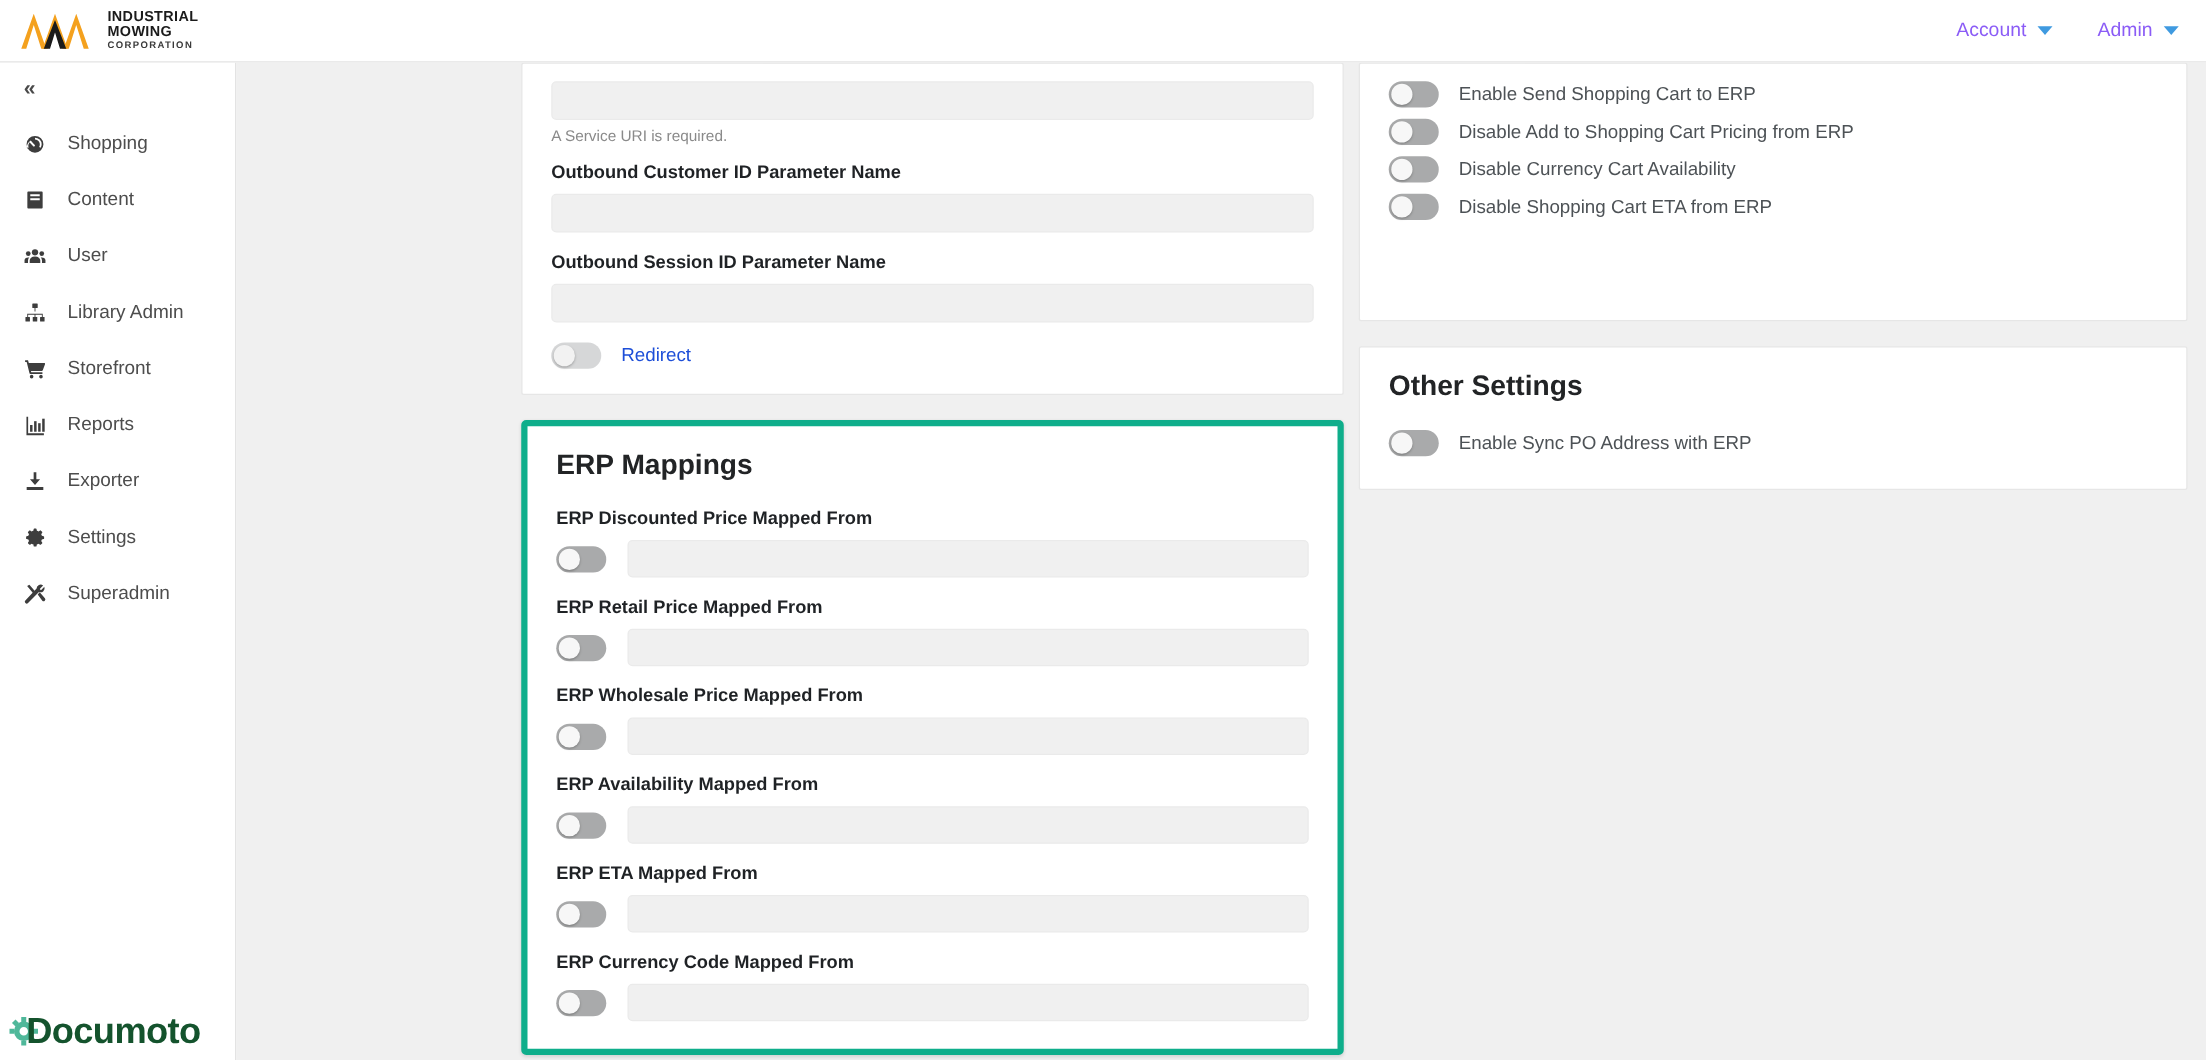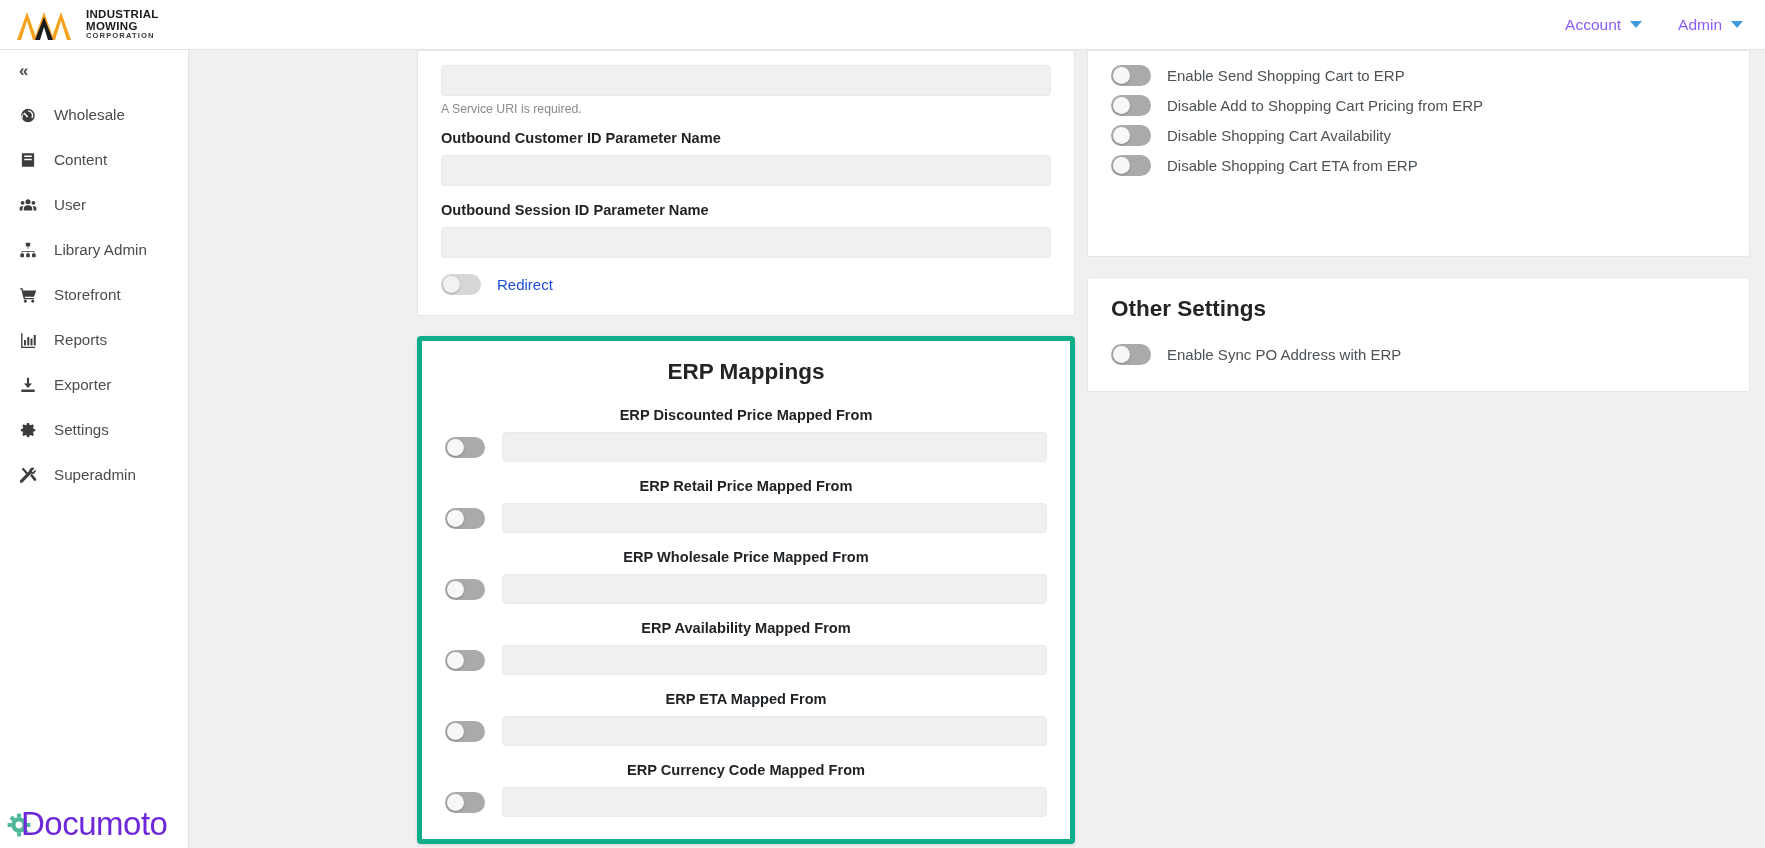--- a/index.html
+++ b/index.html
@@ -14,21 +14,21 @@
   
   .topbar {
     position: absolute; top: 0; left: 0;
     width: 1765px; height: 50px;
     background: #ffffff;
     border-bottom: 1px solid #e3e3e3;
     display: flex; align-items: center;
     z-index: 30;
   }
   .brand {
-    display: flex; align-items: center;
+    display: flex; 
     margin-left: 14px;
     height: 35px;
   }
   .brand-mark { width: 62px; height: 34px; margin-right: 10px; }
   .brand-words {
     display: flex; flex-direction: column; justify-content: center;
     line-height: 1.02;
   }
   .brand-words .l1, .brand-words .l2 {
     font-size: 11.5px; font-weight: bold; color: #1b1b1b; letter-spacing: .3px;
@@ -77,21 +77,21 @@
   }
   .nav-ico svg { width: 18px; height: 18px; fill: #3d3d3d; }
   .nav-lbl { font-size: 15.2px; color: #4d4d4d; }
 
   .footer-logo {
     position: absolute; left: 6px; bottom: 8px;
     display: flex; align-items: flex-end;
   }
   .fl-gear { width: 26px; height: 26px; margin-right: -11px; margin-bottom: 2px; }
   .fl-text {
-    font-size: 33px; font-weight: normal; color: #6d28d9;
+    font-size: 29px; font-weight: bold; color: #14532d;
     letter-spacing: -.5px; line-height: 1;
   }
 
   
   .canvas {
     position: absolute; top: 50px; left: 189px;
     width: 1576px; height: 798px;
     background: #f0f0f0;
     overflow: hidden;
   }
@@ -102,21 +102,21 @@
     background: #ffffff;
     border: 1px solid #e6e6e6;
     border-radius: 2px;
   }
   .card-hl {
     background: #ffffff;
     border: 5px solid #0fae8b;
     border-radius: 4px;
     box-shadow: 0 1px 3px rgba(0,0,0,.12);
   }
-  .card-pad { padding: 18px 23px 22px 23px; text-align: center; }
+  .card-pad { padding: 18px 23px 22px 23px; }
   .card-title {
     font-size: 22.5px; font-weight: bold; color: #222426;
     margin-bottom: 22px;
   }
 
   .field-label {
     font-size: 14.6px; font-weight: bold; color: #1f2225;
     margin-bottom: 9px;
   }
   .input-box {
@@ -187,21 +187,21 @@
   <div class="collapse-row">
     <span class="cc">«</span>
   </div>
 
   <div class="nav-item">
     <span class="nav-ico">
       <svg viewBox="0 0 20 20">
           <path d="M10 3a7.5 7.5 0 100 15 7.5 7.5 0 000-15zm0 1.6a5.9 5.9 0 015.9 5.9 5.9 5.9 0 01-.9 3.1l-1.3-.8a4.4 4.4 0 00-3.7-6.6zM6.2 7.2l3.1 3.4a1 1 0 11-1.3 1.2L5.1 8.6a5.9 5.9 0 00-.9 4.9l-1.4.5A7.5 7.5 0 016.2 7.2z"></path>
         </svg>
     </span>
-    <span class="nav-lbl">Wholesale</span>
+    <span class="nav-lbl">Shopping</span>
   </div>
 
   <div class="nav-item">
     <span class="nav-ico">
       <svg viewBox="0 0 20 20">
           <path d="M4 2.5h12a.8.8 0 01.8.8v13.4a.8.8 0 01-.8.8H4a.8.8 0 01-.8-.8V3.3a.8.8 0 01.8-.8zm1.8 2.4v1.7h8.4V4.9H5.8zm0 3.6v1.7h8.4V8.5H5.8z"></path>
         </svg>
     </span>
     <span class="nav-lbl">Content</span>
   </div>
@@ -385,21 +385,21 @@
         <div class="tog-row">
           <span class="toggle"></span>
           <span class="tl">Enable Send Shopping Cart to ERP</span>
         </div>
         <div class="tog-row">
           <span class="toggle"></span>
           <span class="tl">Disable Add to Shopping Cart Pricing from ERP</span>
         </div>
         <div class="tog-row">
           <span class="toggle"></span>
-          <span class="tl">Disable Shopping Cart Availability</span>
+          <span class="tl">Disable Currency Cart Availability</span>
         </div>
         <div class="tog-row">
           <span class="toggle"></span>
           <span class="tl">Disable Shopping Cart ETA from ERP</span>
         </div>
       </div>
       <div style="height:54px"></div>
     </div>
 
     <div class="card" style="margin-top:20px;padding:18px 23px 26px 23px">

